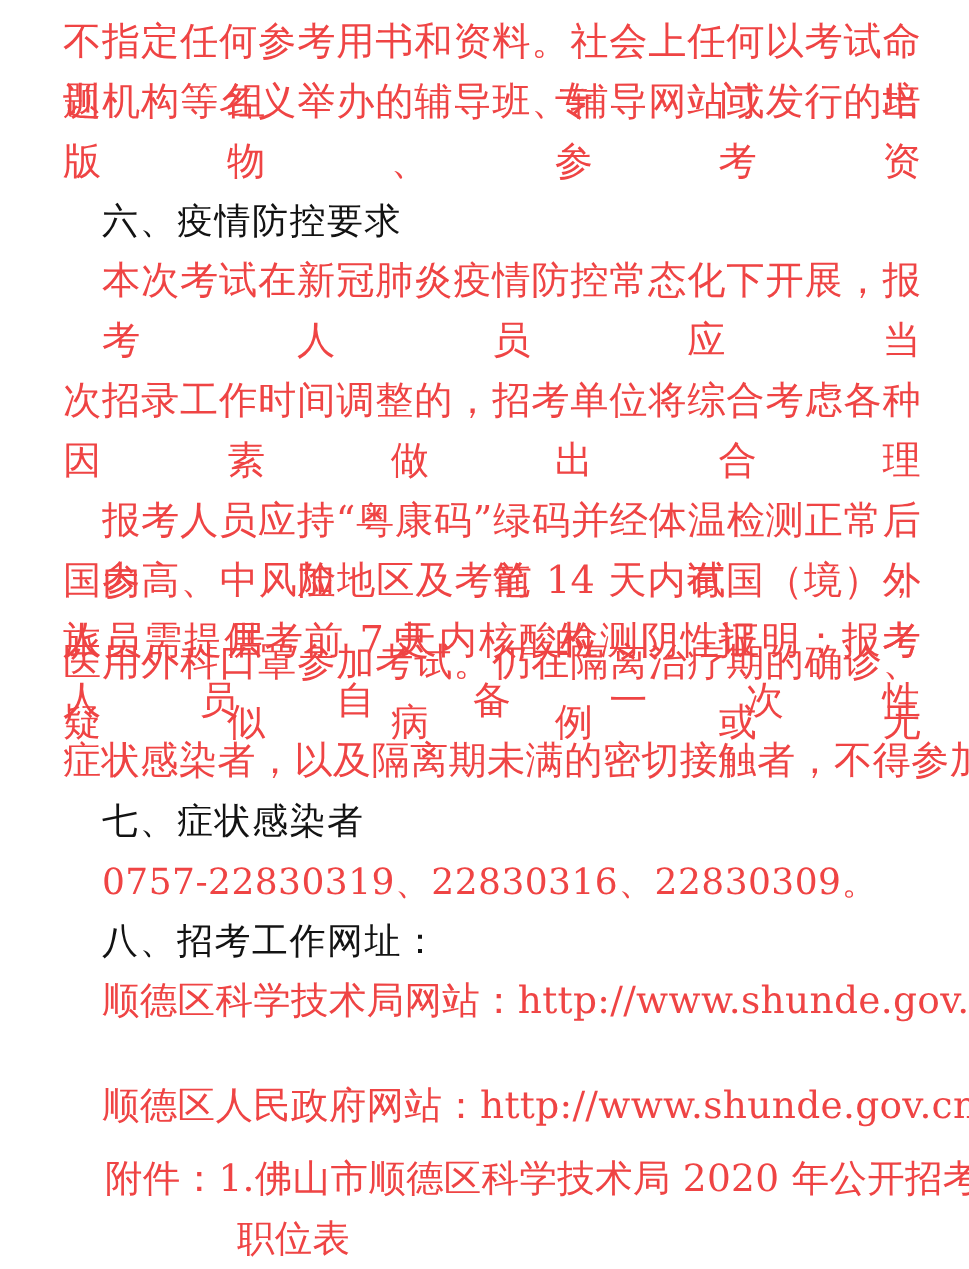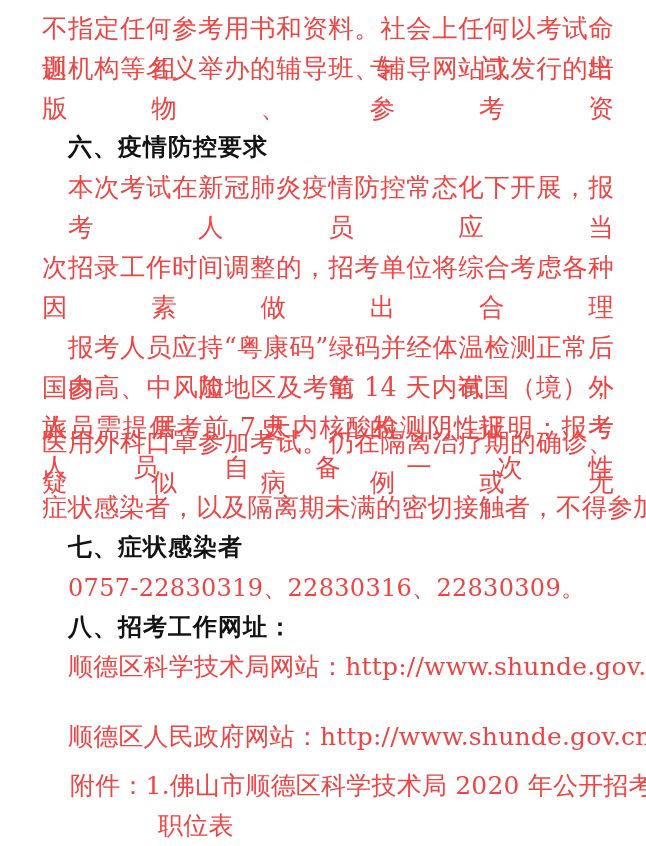--- a/index.html
+++ b/index.html
@@ -37,21 +37,21 @@
   .line.justify {
     white-space: normal;
     text-align: justify;
     text-align-last: justify;
   }
   .indent {
     left: 68px;
     width: 546px;
   }
   .heading {
-    font-weight: bold;
+    font-weight: normal;
     font-family: "DejaVu Sans", "Liberation Sans", sans-serif;
     font-size: 24px;
     letter-spacing: 1px;
     left: 68px;
     color: #131313;
   }
   .latin {
     font-family: "DejaVu Serif", "Liberation Serif", serif;
     letter-spacing: 0px;
   }

